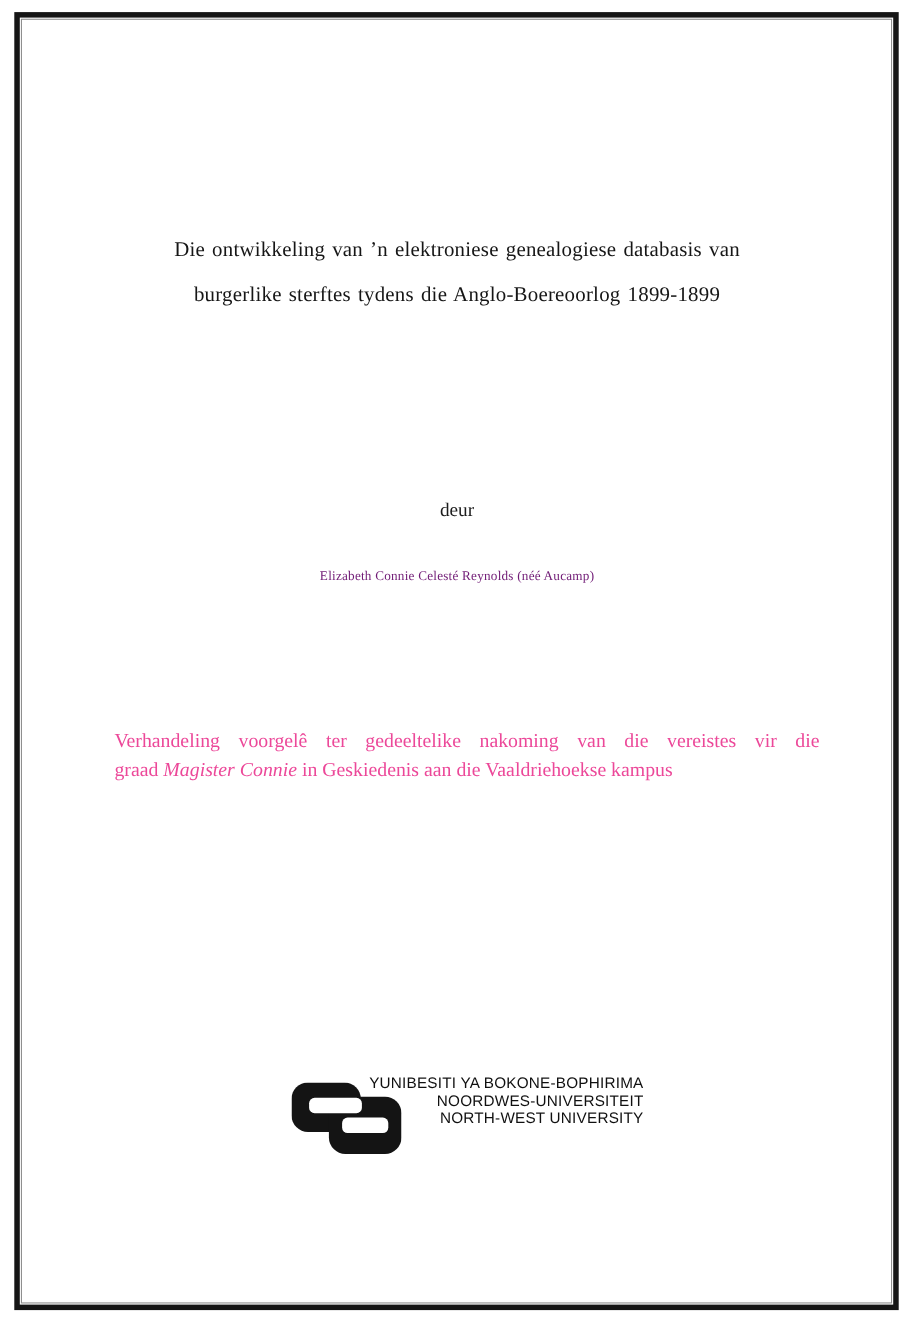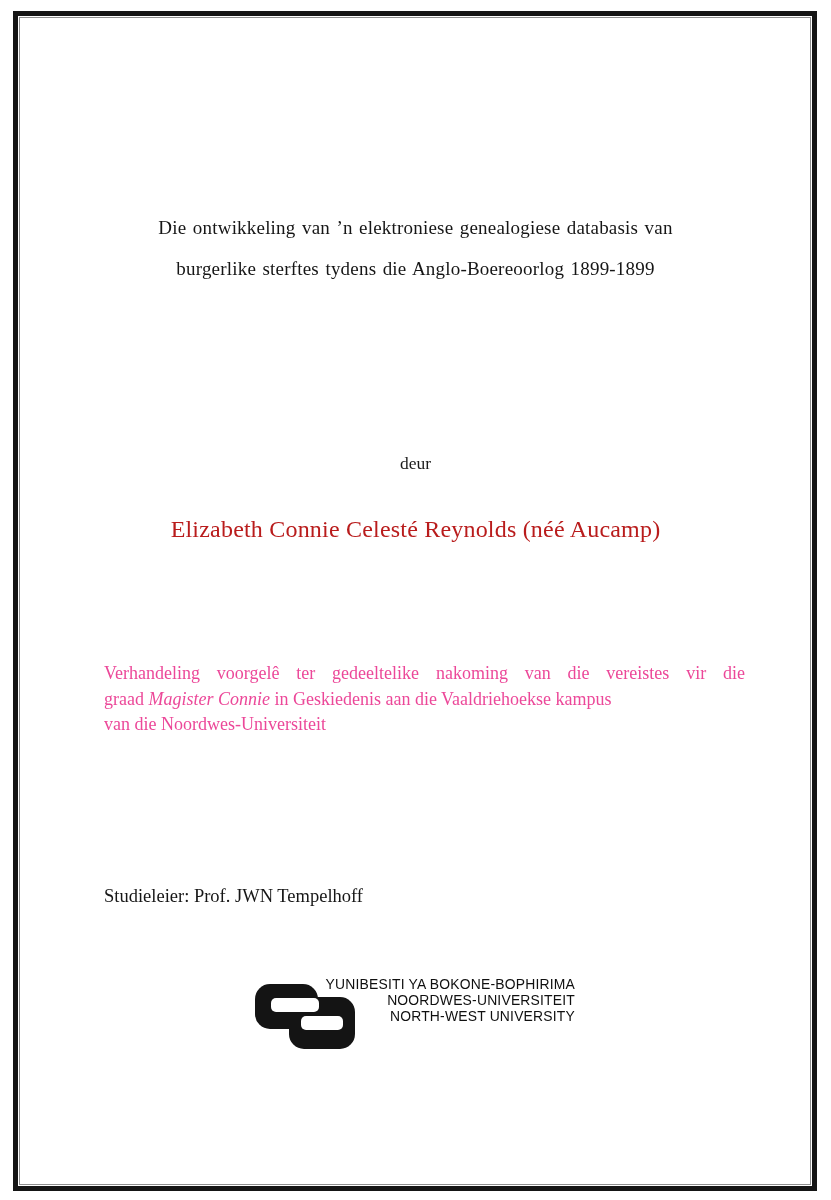--- a/index.html
+++ b/index.html
@@ -27,37 +27,37 @@
     font-size:19px;line-height:41px;
     letter-spacing:0.2px;word-spacing:1.5px;
     color:#161616;
   }
   .byline{
     position:absolute;left:0;top:437px;width:831px;
     text-align:center;font-size:17.5px;color:#1c1c1c;margin-top:16px;
   }
   .author{
     position:absolute;left:0;top:516px;width:831px;
-    text-align:center;font-size:24px;letter-spacing:0.2px;color:#b91c1c;
+    text-align:center;font-size:12px;letter-spacing:0.2px;color:#701a75;
   }
   .statement{
     position:absolute;left:104px;top:661px;width:641px;
     font-size:18px;line-height:25.5px;color:#ec4899;
   }
   .statement .justified{
     text-align:justify;
     text-align-last:justify;
   }
   .statement .italic{font-style:italic;}
   .supervisor-block{
     position:absolute;left:104px;top:884px;
     font-size:18.5px;line-height:25px;color:#161616;
   }
   .logo{
-    position:absolute;left:255px;top:977px;width:330px;height:75px;
+    position:absolute;left:265px;top:977px;width:330px;height:75px;
   }
   .logo-mark{
     position:absolute;left:0;top:7px;
   }
   .logo-text{
     position:absolute;left:62px;top:0;width:258px;
     text-align:right;
     font-family:"Liberation Sans", sans-serif;
     font-size:13.9px;line-height:15.9px;
     letter-spacing:0.2px;white-space:nowrap;
@@ -76,25 +76,23 @@
   <div>burgerlike sterftes tydens die Anglo-Boereoorlog 1899-1899</div>
 </div>
 
 <div class="byline">deur</div>
 
 <div class="author">Elizabeth Connie Celesté Reynolds (néé Aucamp)</div>
 
 <div class="statement">
   <div class="justified">Verhandeling voorgelê ter gedeeltelike nakoming van die vereistes vir die</div>
   <div><span>graad </span><span class="italic">Magister Connie</span><span> in Geskiedenis aan die Vaaldriehoekse kampus</span></div>
-  <div>van die Noordwes-Universiteit</div>
 </div>
 
 <div class="supervisor-block">
-  <div>Studieleier: Prof. JWN Tempelhoff</div>
 </div>
 
 <div class="logo">
   <svg class="logo-mark" width="100" height="66" viewBox="0 0 100 66" xmlns="http://www.w3.org/2000/svg">
 
     <rect x="0" y="0" width="63" height="45" rx="15" fill="#141414"></rect>
 
     <rect x="34" y="13" width="66" height="52" rx="15" fill="#141414"></rect>
 
     <rect x="16" y="14" width="48" height="14" rx="5" fill="#ffffff"></rect>

